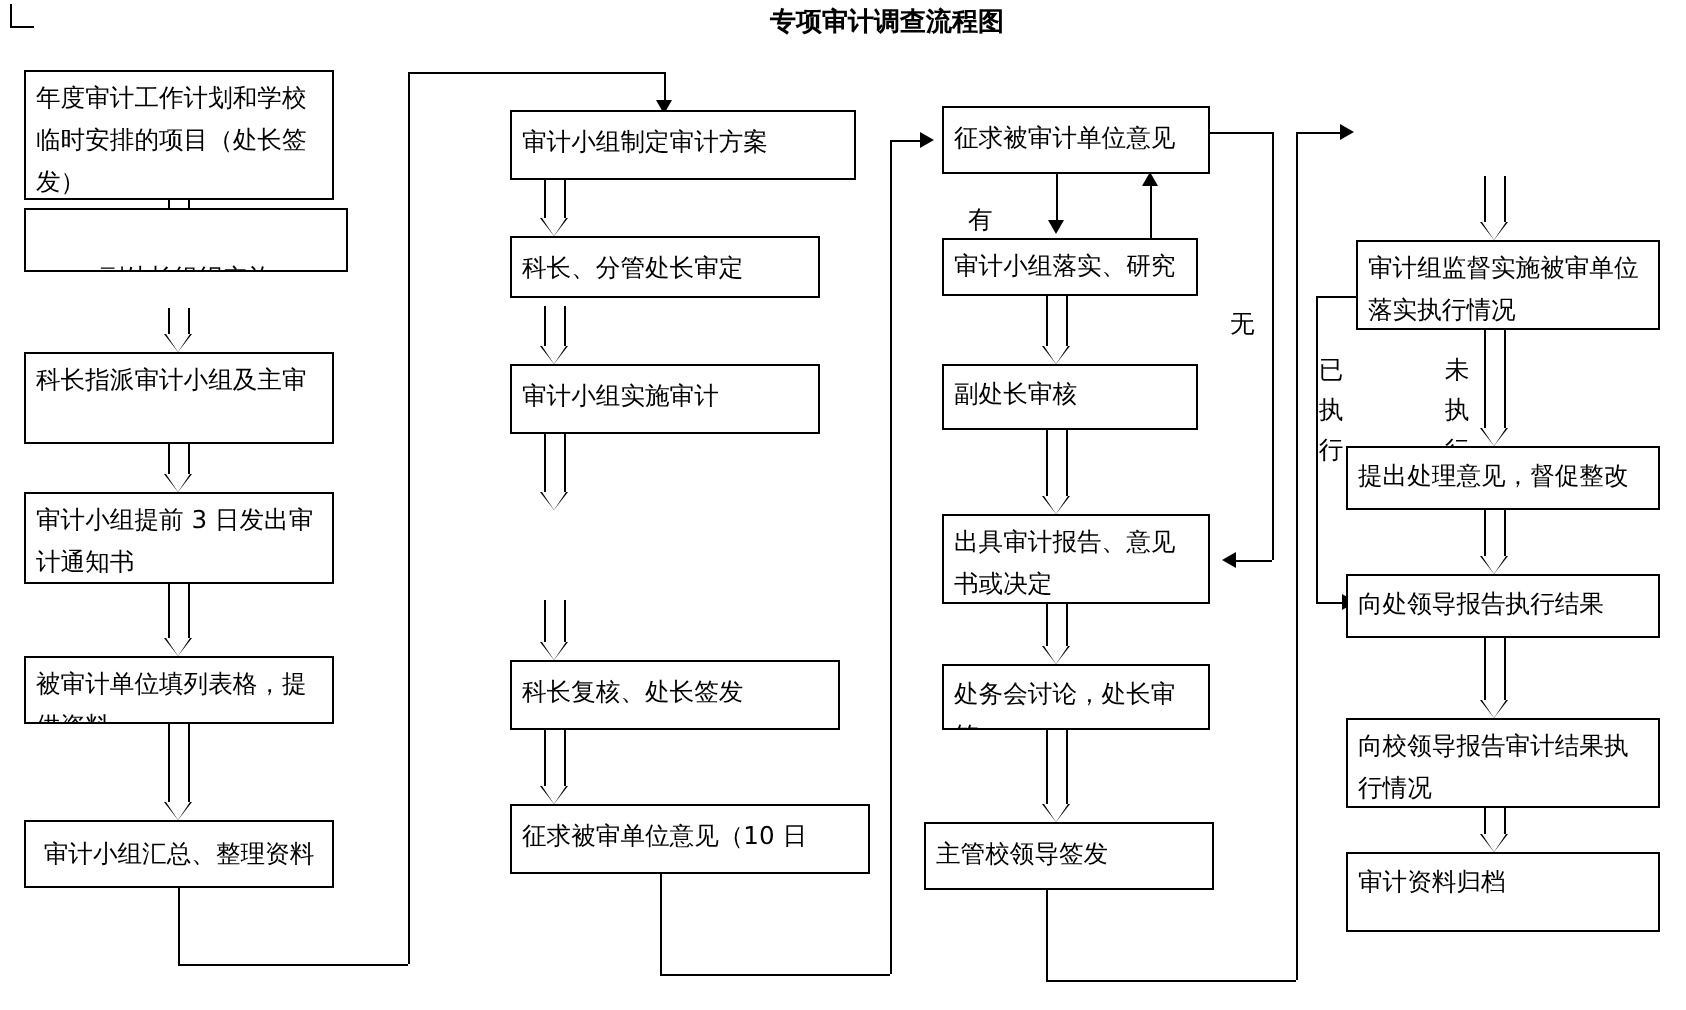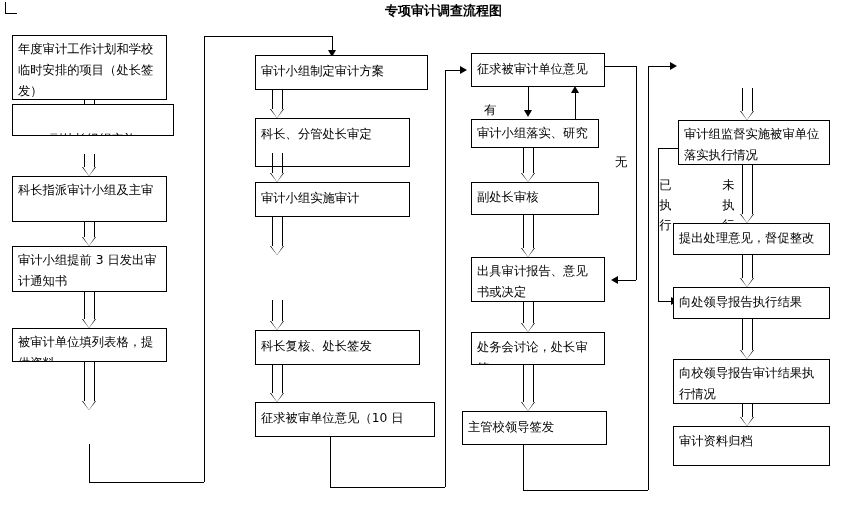--- a/index.html
+++ b/index.html
@@ -114,37 +114,38 @@
       </div>
   </div>
   <div class="node" style="left:12px;top:328px;width:155px;height:34px;">被审计单位填列表格，提供资料</div>
   <div class="blockarrow" style="left:84px;top:362px;height:48px;">
     <div class="l" style="height:40px;"></div>
       <div class="r" style="height:40px;"></div>
     <div class="head" style="top:39px;border-top:9px solid #000;">
         <div class="inner"></div>
       </div>
   </div>
+  <div class="node center" style="left:12px;top:410px;width:155px;height:34px;padding-top:6px;">审计小组汇总、整理资料</div>
 
   <div class="seg v" style="left:89px;top:444px;height:38px;"></div>
   <div class="seg h" style="left:89px;top:482px;width:115px;"></div>
   <div class="seg v" style="left:204px;top:36px;height:446px;"></div>
   <div class="seg h" style="left:204px;top:36px;width:128px;"></div>
   <div class="seg v" style="left:332px;top:36px;height:16px;"></div>
   <div class="ah down" style="left:328px;top:50px;"></div>
 
   <div class="node" style="left:255px;top:55px;width:173px;height:35px;padding-top:5px;">审计小组制定审计方案</div>
   <div class="blockarrow" style="left:272px;top:90px;height:28px;">
     <div class="l" style="height:20px;"></div>
       <div class="r" style="height:20px;"></div>
     <div class="head" style="top:19px;border-top:9px solid #000;">
         <div class="inner"></div>
       </div>
   </div>
-  <div class="node" style="left:255px;top:118px;width:155px;height:49px;padding-top:5px;">科长、分管处长审定</div>
+  <div class="node" style="left:255px;top:118px;width:155px;height:31px;padding-top:5px;">科长、分管处长审定</div>
   <div class="blockarrow" style="left:272px;top:153px;height:29px;">
     <div class="l" style="height:21px;"></div>
       <div class="r" style="height:21px;"></div>
     <div class="head" style="top:20px;border-top:9px solid #000;">
         <div class="inner"></div>
       </div>
   </div>
   <div class="node" style="left:255px;top:182px;width:155px;height:35px;padding-top:5px;">审计小组实施审计</div>
   <div class="blockarrow" style="left:272px;top:217px;height:38px;">
     <div class="l" style="height:30px;"></div>

